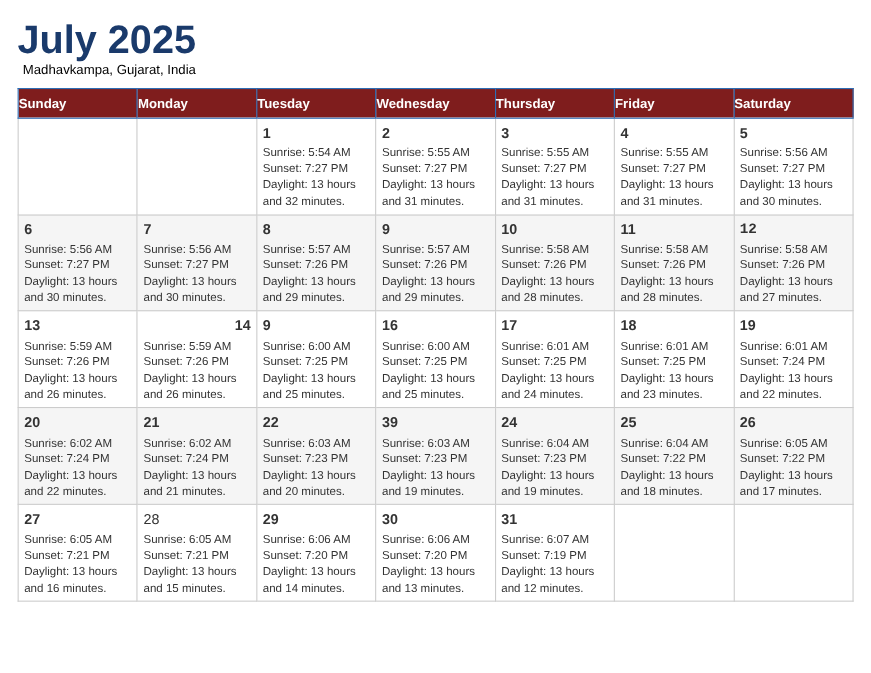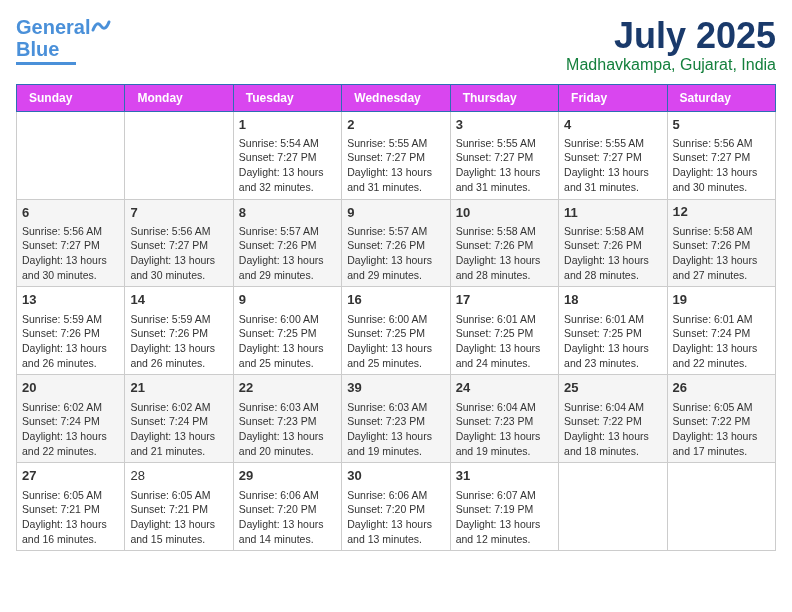--- a/index.html
+++ b/index.html
@@ -39,32 +39,32 @@
     .title-area {
       text-align: right;
     }
     .month-title {
       font-size: 36px;
       font-weight: bold;
       color: #1a3a6b;
       line-height: 1.1;
     }
     .location {
-      font-size: 16px;
-      color: #15803d;
+      font-size: 12px;
+      color: #000000;
     }
     .calendar {
       width: 100%;
       border-collapse: collapse;
       font-size: 11px;
     }
     .calendar th {
-      background: #d946ef;
+      background: #7f1d1d;
       color: #fff;
-      padding: 6px 12px;
+      padding: 6px 0;
       text-align: left;
       font-size: 12px;
       font-weight: bold;
       border: 1px solid #2e6db4;
     }
     .calendar td {
       border: 1px solid #ccc;
       vertical-align: top;
       padding: 4px 5px;
       width: 108px;
@@ -80,32 +80,20 @@
       line-height: 1.4;
     }
     .empty-cell {
       background: #fff !important;
     }
   </style>
 </head>
 <body>
 
 <div class="header">
-  <div class="logo">
-    <div style="display:flex; align-items:center;">
-      <span class="logo-text">
-        <span>General</span>
-      </span>
-      <svg width="22" height="18" viewBox="0 0 22 18" style="margin-left:1px; margin-top:-4px;">
-        <path d="M2 14 Q6 4 10 10 Q14 16 18 6" stroke="#4a90d9" stroke-width="3" fill="none" stroke-linecap="round"></path>
-      </svg>
-    </div>
-    <span class="logo-text" style="color:#4a90d9;">Blue</span>
-    <div class="logo-line"></div>
-  </div>
   <div class="title-area">
     <div class="month-title">July 2025</div>
     <div class="location">Madhavkampa, Gujarat, India</div>
   </div>
 </div>
 
 <table class="calendar">
   <thead>
     <tr id="header-row">
         <th>Sunday</th>
@@ -210,21 +198,21 @@
       </tr>
       <tr>
         <td>
           <span class="cell-info" style="font-weight: bold; font-size: 13px; display: block; margin-bottom: 2px;">13</span>
           <div class="cell-info" style="white-space: pre-line;">Sunrise: 5:59 AM
 Sunset: 7:26 PM
 Daylight: 13 hours
 and 26 minutes.</div>
         </td>
         <td>
-          <span class="cell-info" style="font-weight: bold; font-size: 13px; display: block; margin-bottom: 2px;">14</span>
+          <span class="cell-info" style="font-weight: bold; font-size: 13px; display: block; margin-bottom: 2px; text-align: right;">14</span>
           <div class="cell-info" style="white-space: pre-line;">Sunrise: 5:59 AM
 Sunset: 7:26 PM
 Daylight: 13 hours
 and 26 minutes.</div>
         </td>
         <td>
           <span class="cell-info" style="font-weight: bold; font-size: 13px; display: block; margin-bottom: 2px;">9</span>
           <div class="cell-info" style="white-space: pre-line;">Sunrise: 6:00 AM
 Sunset: 7:25 PM
 Daylight: 13 hours

